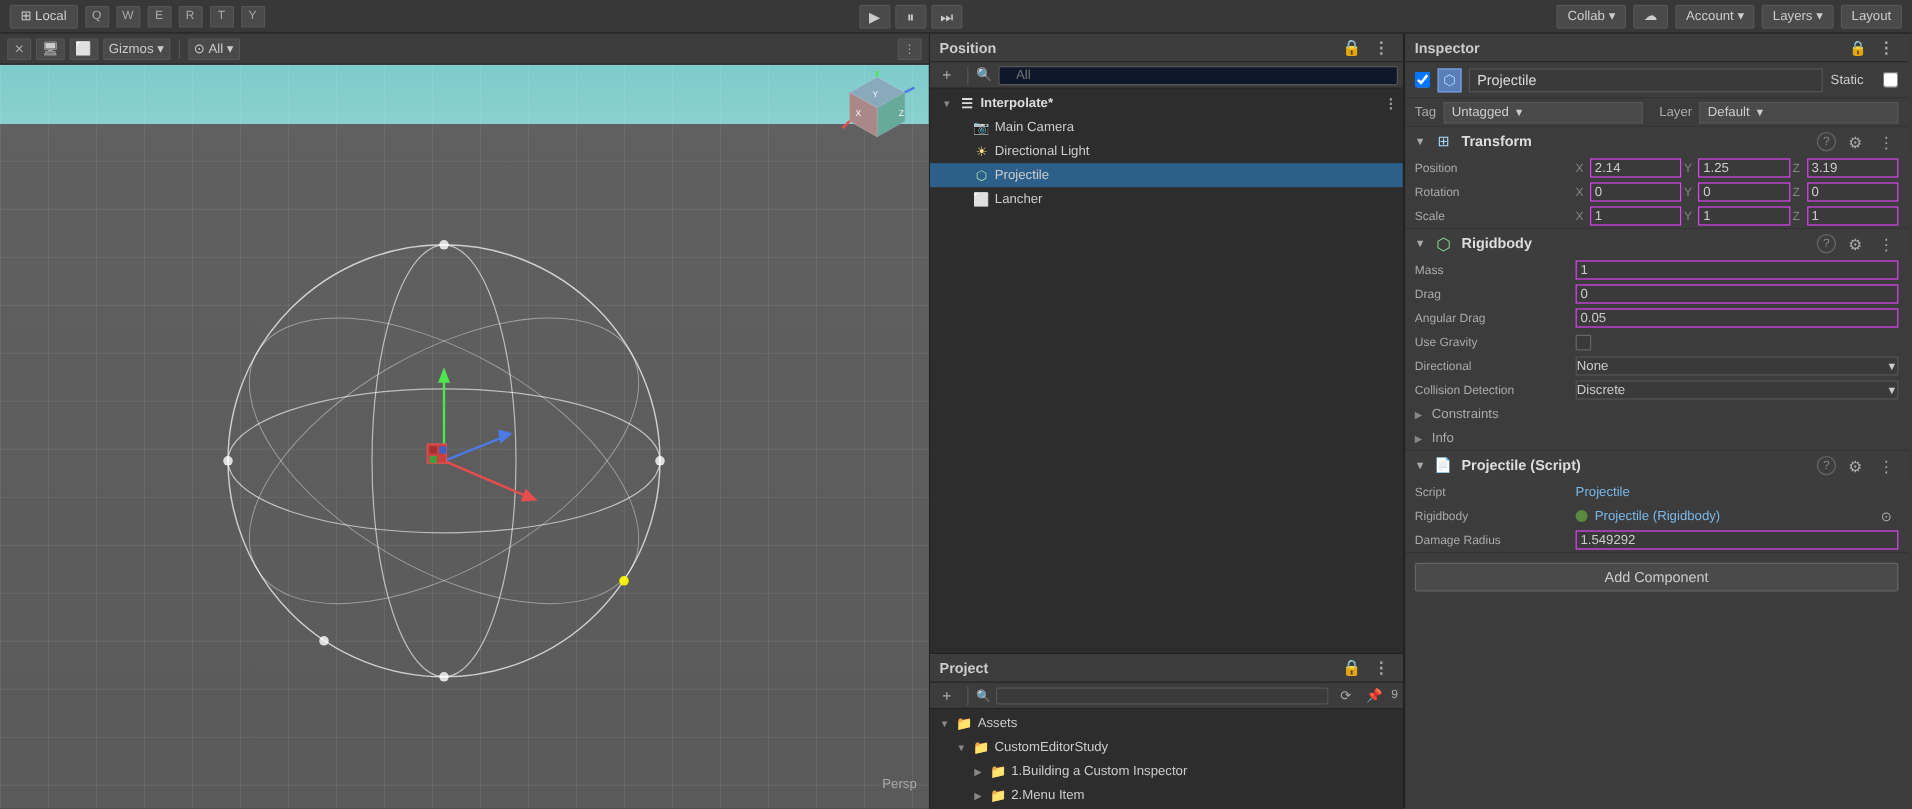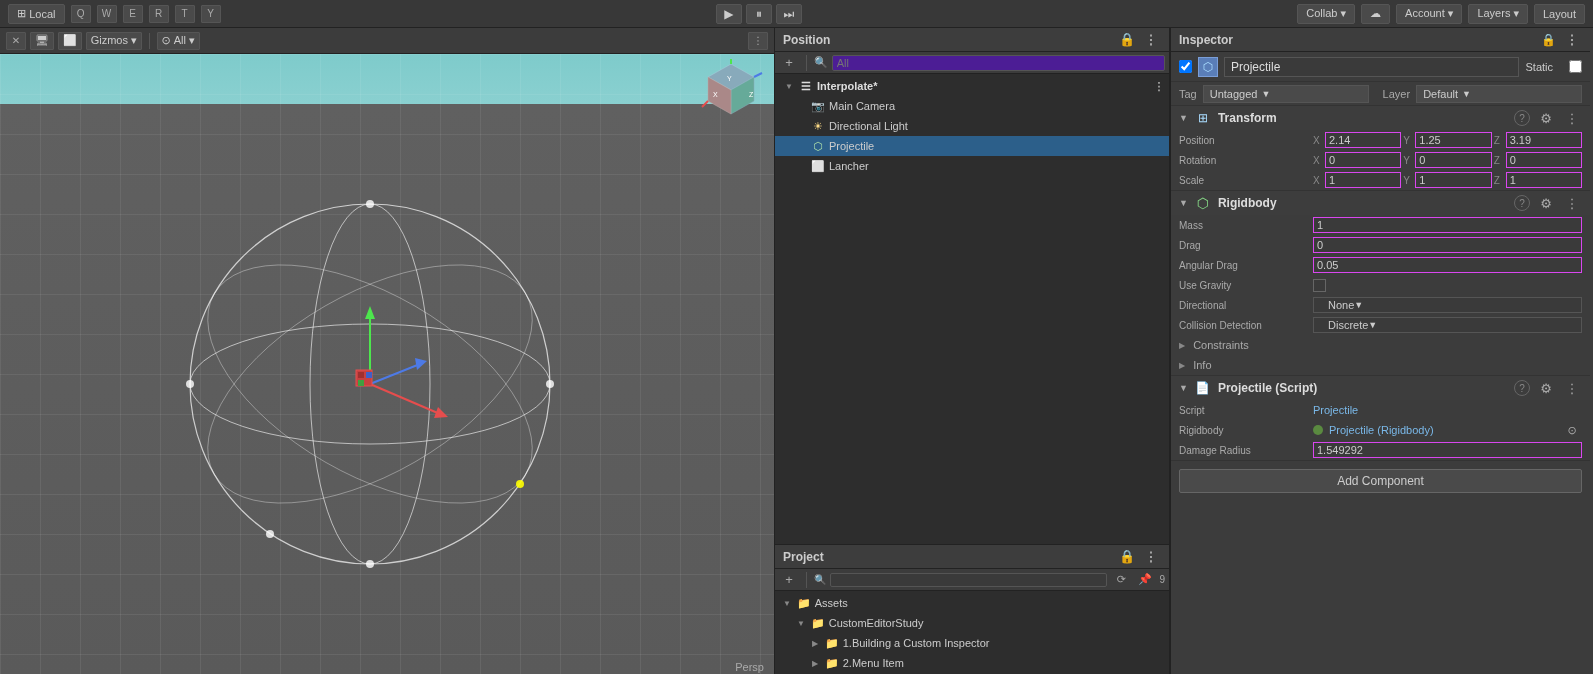--- a/index.html
+++ b/index.html
@@ -123,21 +123,21 @@
       height: 420px;
     }
     .sphere-svg {
       width: 100%;
       height: 100%;
     }
 
     
     .persp-label {
       position: absolute;
-      bottom: 1px;
+      bottom: 14px;
       right: 10px;
       color: #aaa;
       font-size: 11px;
     }
 
     
     .toolbar-icon {
       width: 20px;
       height: 18px;
       background: #4a4a4a;
@@ -242,25 +242,25 @@
       height: 14px;
       display: flex;
       align-items: center;
       justify-content: center;
       font-size: 11px;
     }
     .indent1 { padding-left: 20px; }
 
     
     .search-box {
-      background: #4c1d95;
+      background: #0f172a;
       border: 1px solid #555;
       color: #ccc;
       height: 16px;
-      padding: 0 4px;
+      padding: 0 14px;
       font-size: 11px;
       flex: 1;
       border-radius: 2px;
     }
 
     
     .project-panel {
       height: 130px;
       flex-shrink: 0;
       display: flex;
@@ -450,25 +450,26 @@
       width: 13px;
       height: 13px;
       background: #3a3a3a;
       border: 1px solid #666;
     }
     .dropdown-field {
       background: #3a3a3a;
       border: 1px solid #555;
       color: #ccc;
       font-size: 11px;
-      padding: 1px 14px;
+      padding: 1px 0;
       height: 16px;
       flex: 1;
       display: flex;
       align-items: center;
+      justify-content: space-between;
       cursor: pointer;
     }
     .add-component-btn {
       margin: 8px 8px;
       background: #4a4a4a;
       border: 1px solid #666;
       color: #ccc;
       font-size: 12px;
       padding: 4px 0;
       text-align: center;

